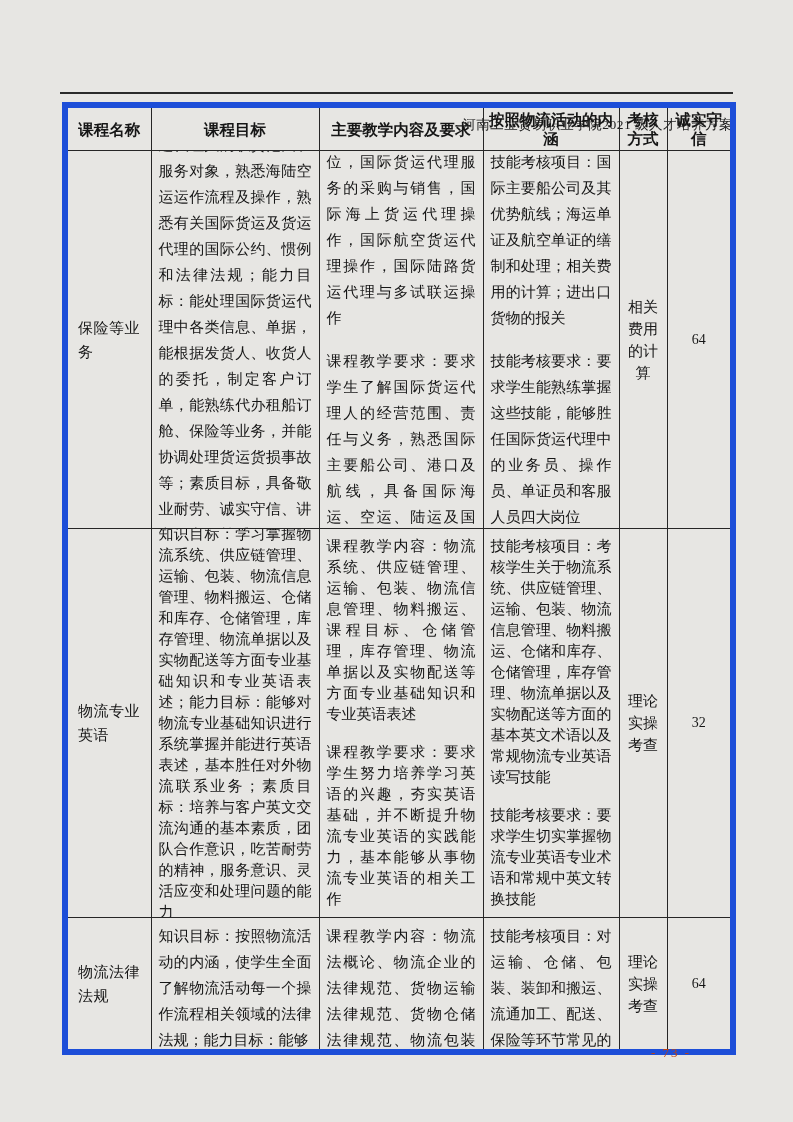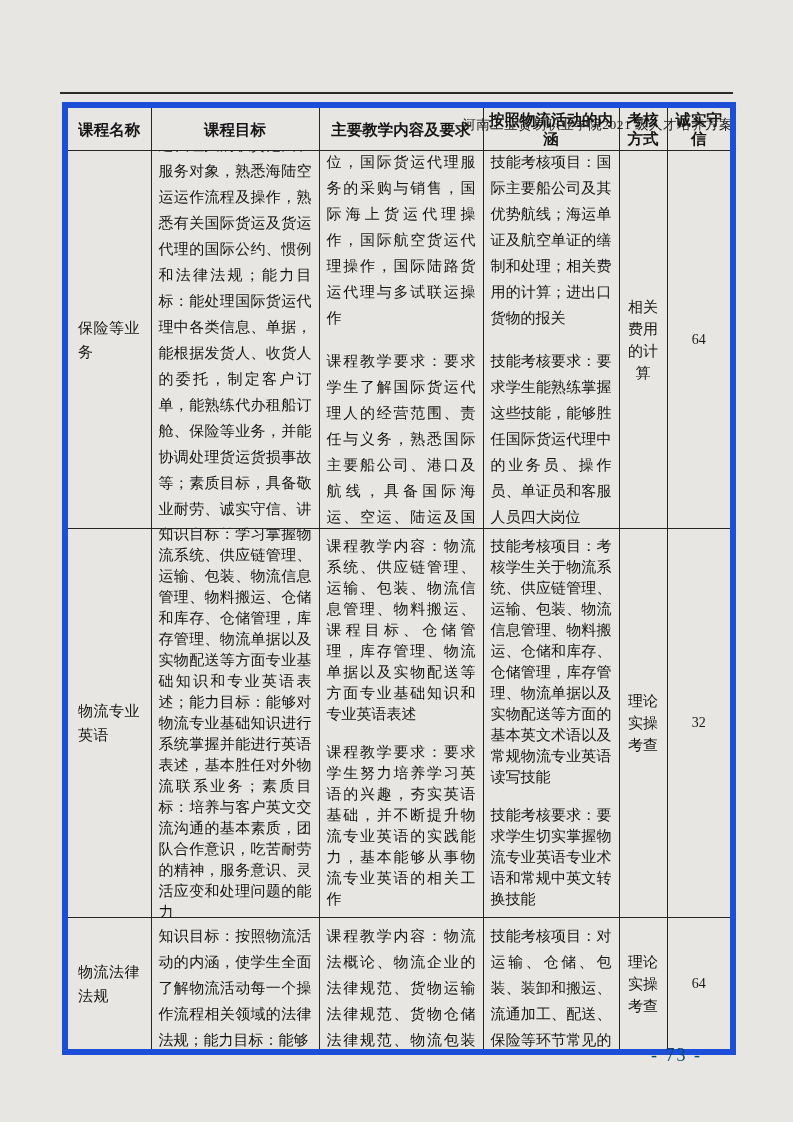--- a/index.html
+++ b/index.html
@@ -53,21 +53,21 @@
   }
   .hourscell{
     font-size:14px;justify-content:center;align-items:center;text-align:center;
   }
   .h-r1{height:377px;}
   .h-r2{height:388px;}
   .h-r3{height:131px;}
 
   .page-num{
     position:absolute;top:1045px;left:651px;
-    font-size:18px;letter-spacing:2px;color:#0c4a6e;
+    font-size:13px;letter-spacing:2px;color:#c2410c;
   }
 </style>
 </head>
 <body>
 
 <div class="sheet">
 
   <div class="doc-header">
     <span>河南工业贸易职业学院</span>
     <span>2021 级人才培养方案</span>

